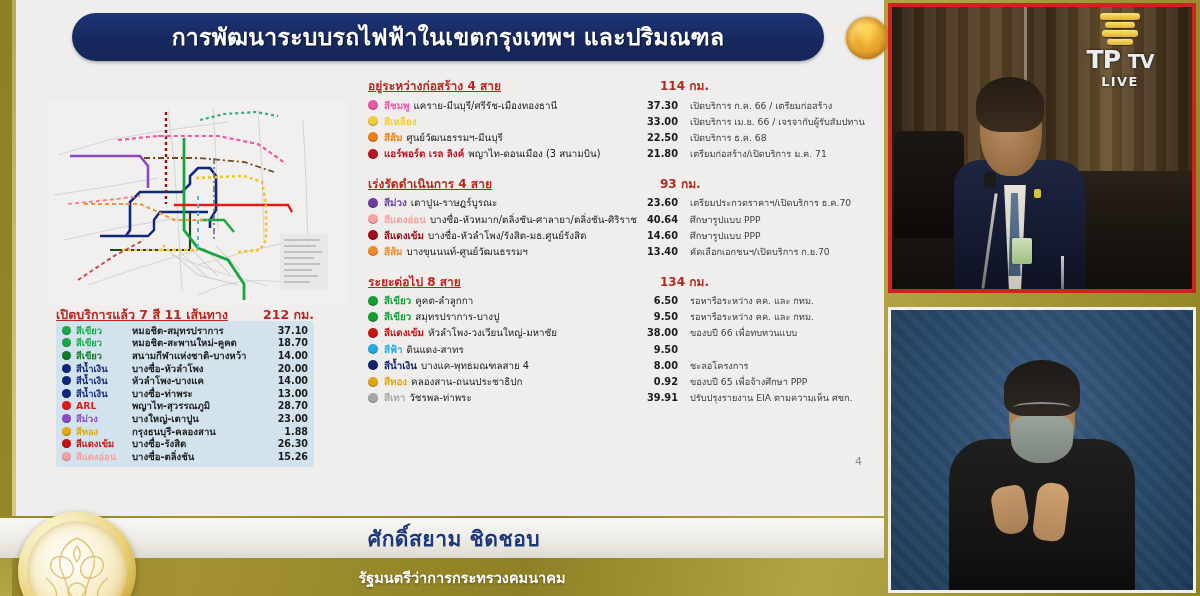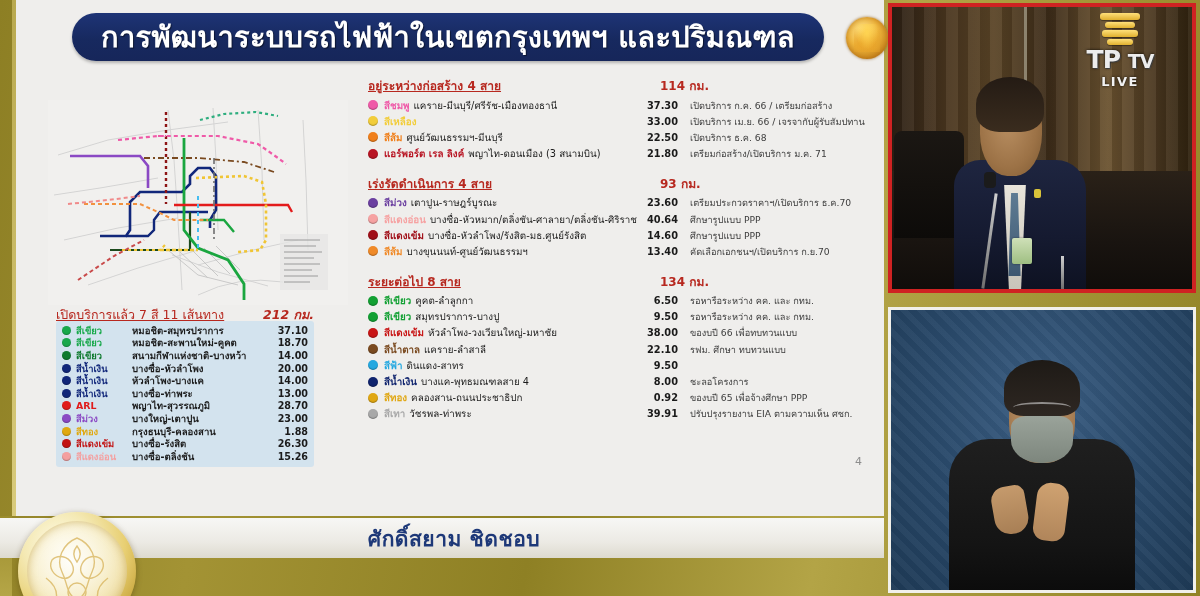--- a/index.html
+++ b/index.html
@@ -32,21 +32,21 @@
 
   
   .hdr-banner {
     position:absolute; left:56px; top:13px; width:752px; height:48px;
     background:linear-gradient(180deg,#1e3476 0%,#17295f 55%,#16265a 100%);
     border-radius:26px;
     box-shadow:0 2px 3px rgba(0,0,0,.25);
     display:flex; align-items:center; justify-content:center;
   }
   .hdr-title {
-    color:#ffffff; font-size:29px; font-weight:bold; letter-spacing:.3px;
+    color:#ffffff; font-size:23px; font-weight:bold; letter-spacing:.3px;
     text-shadow:1px 1px 1px rgba(0,0,0,.5);
   }
 
   
   .emblem {
     position:absolute; left:830px; top:17px; width:42px; height:42px;
     border-radius:50%;
     background:
       radial-gradient(circle at 38% 32%, #ffe48a 0%, #efb53c 42%, #c9861d 78%, #9c6514 100%);
     box-shadow:0 0 3px rgba(140,90,15,.8), inset 0 0 6px rgba(150,80,10,.55);
@@ -77,24 +77,24 @@
     background:#f1f0ee; overflow:hidden;
   }
   .map svg { display:block; }
 
   
   .opened-head {
     position:absolute; left:40px; top:305px; width:258px;
     display:flex; justify-content:space-between; align-items:flex-end;
   }
   .opened-head .t {
-    color:#b7281f; font-size:12.5px; font-weight:normal;
+    color:#b7281f; font-size:12.5px; font-weight:bold;
     text-decoration:underline;
   }
-  .opened-head .km { color:#b7281f; font-size:12.5px; font-weight:bold;font-style:italic; }
+  .opened-head .km { color:#b7281f; font-size:12.5px; font-weight:bold; }
 
   .opened-table {
     position:absolute; left:40px; top:321px; width:258px; padding:3px 6px 4px 6px;
     background:#d3e3ee; border-radius:3px;
   }
   .opened-row {
     display:flex; align-items:center; height:12.6px; font-size:10px;
   }
   .opened-row .dot {
     width:9px; height:9px; border-radius:50%; flex:0 0 auto; margin-right:5px;
@@ -585,28 +585,20 @@
             </div>
             <div class="grow">
               <span class="dot" style="background:#c81515"></span>
               <span class="cname" style="color:#c81515">สีแดงเข้ม</span>
               <span class="route">หัวลำโพง-วงเวียนใหญ่-มหาชัย</span>
               <span class="spacer"></span>
               <span class="num">38.00</span>
               <span class="note">ของบปี 66 เพื่อทบทวนแบบ</span>
             </div>
             <div class="grow">
-              <span class="dot" style="background:#7a4a20"></span>
-              <span class="cname" style="color:#7a4a20">สีน้ำตาล</span>
-              <span class="route">แคราย-ลำสาลี</span>
-              <span class="spacer"></span>
-              <span class="num">22.10</span>
-              <span class="note">รฟม. ศึกษา ทบทวนแบบ</span>
-            </div>
-            <div class="grow">
               <span class="dot" style="background:#24a8e0"></span>
               <span class="cname" style="color:#24a8e0">สีฟ้า</span>
               <span class="route">ดินแดง-สาทร</span>
               <span class="spacer"></span>
               <span class="num">9.50</span>
               <span class="note"></span>
             </div>
             <div class="grow">
               <span class="dot" style="background:#10246e"></span>
               <span class="cname" style="color:#10246e">สีน้ำเงิน</span>
@@ -635,20 +627,23 @@
         </div>
 
       <div class="page-no">4</div>
     </div>
   </div>
 
   <div class="gutter-left"></div>
   <div class="lower">
     <div class="name-strip">
       <span>ศักดิ์สยาม ชิดชอบ</span>
+    </div>
+    <div class="role-strip">
+      <span>รัฐมนตรีว่าการกระทรวงคมนาคม</span>
     </div>
     <div class="seal">
       <div class="orn">
         <svg width="90" height="90" viewBox="0 0 90 90">
           <g stroke="#d8b45c" stroke-width="1.4" fill="none" opacity=".9">
             <path d="M45 12 C30 18 24 34 30 46 C36 58 34 68 45 74 C56 68 54 58 60 46 C66 34 60 18 45 12Z"></path>
             <path d="M20 34 C26 28 36 30 40 38 C44 46 38 54 30 52 C22 50 16 42 20 34Z"></path>
             <path d="M70 34 C64 28 54 30 50 38 C46 46 52 54 60 52 C68 50 74 42 70 34Z"></path>
             <circle cx="45" cy="66" r="9"></circle>
             <path d="M14 52 C22 58 26 66 24 74"></path>

